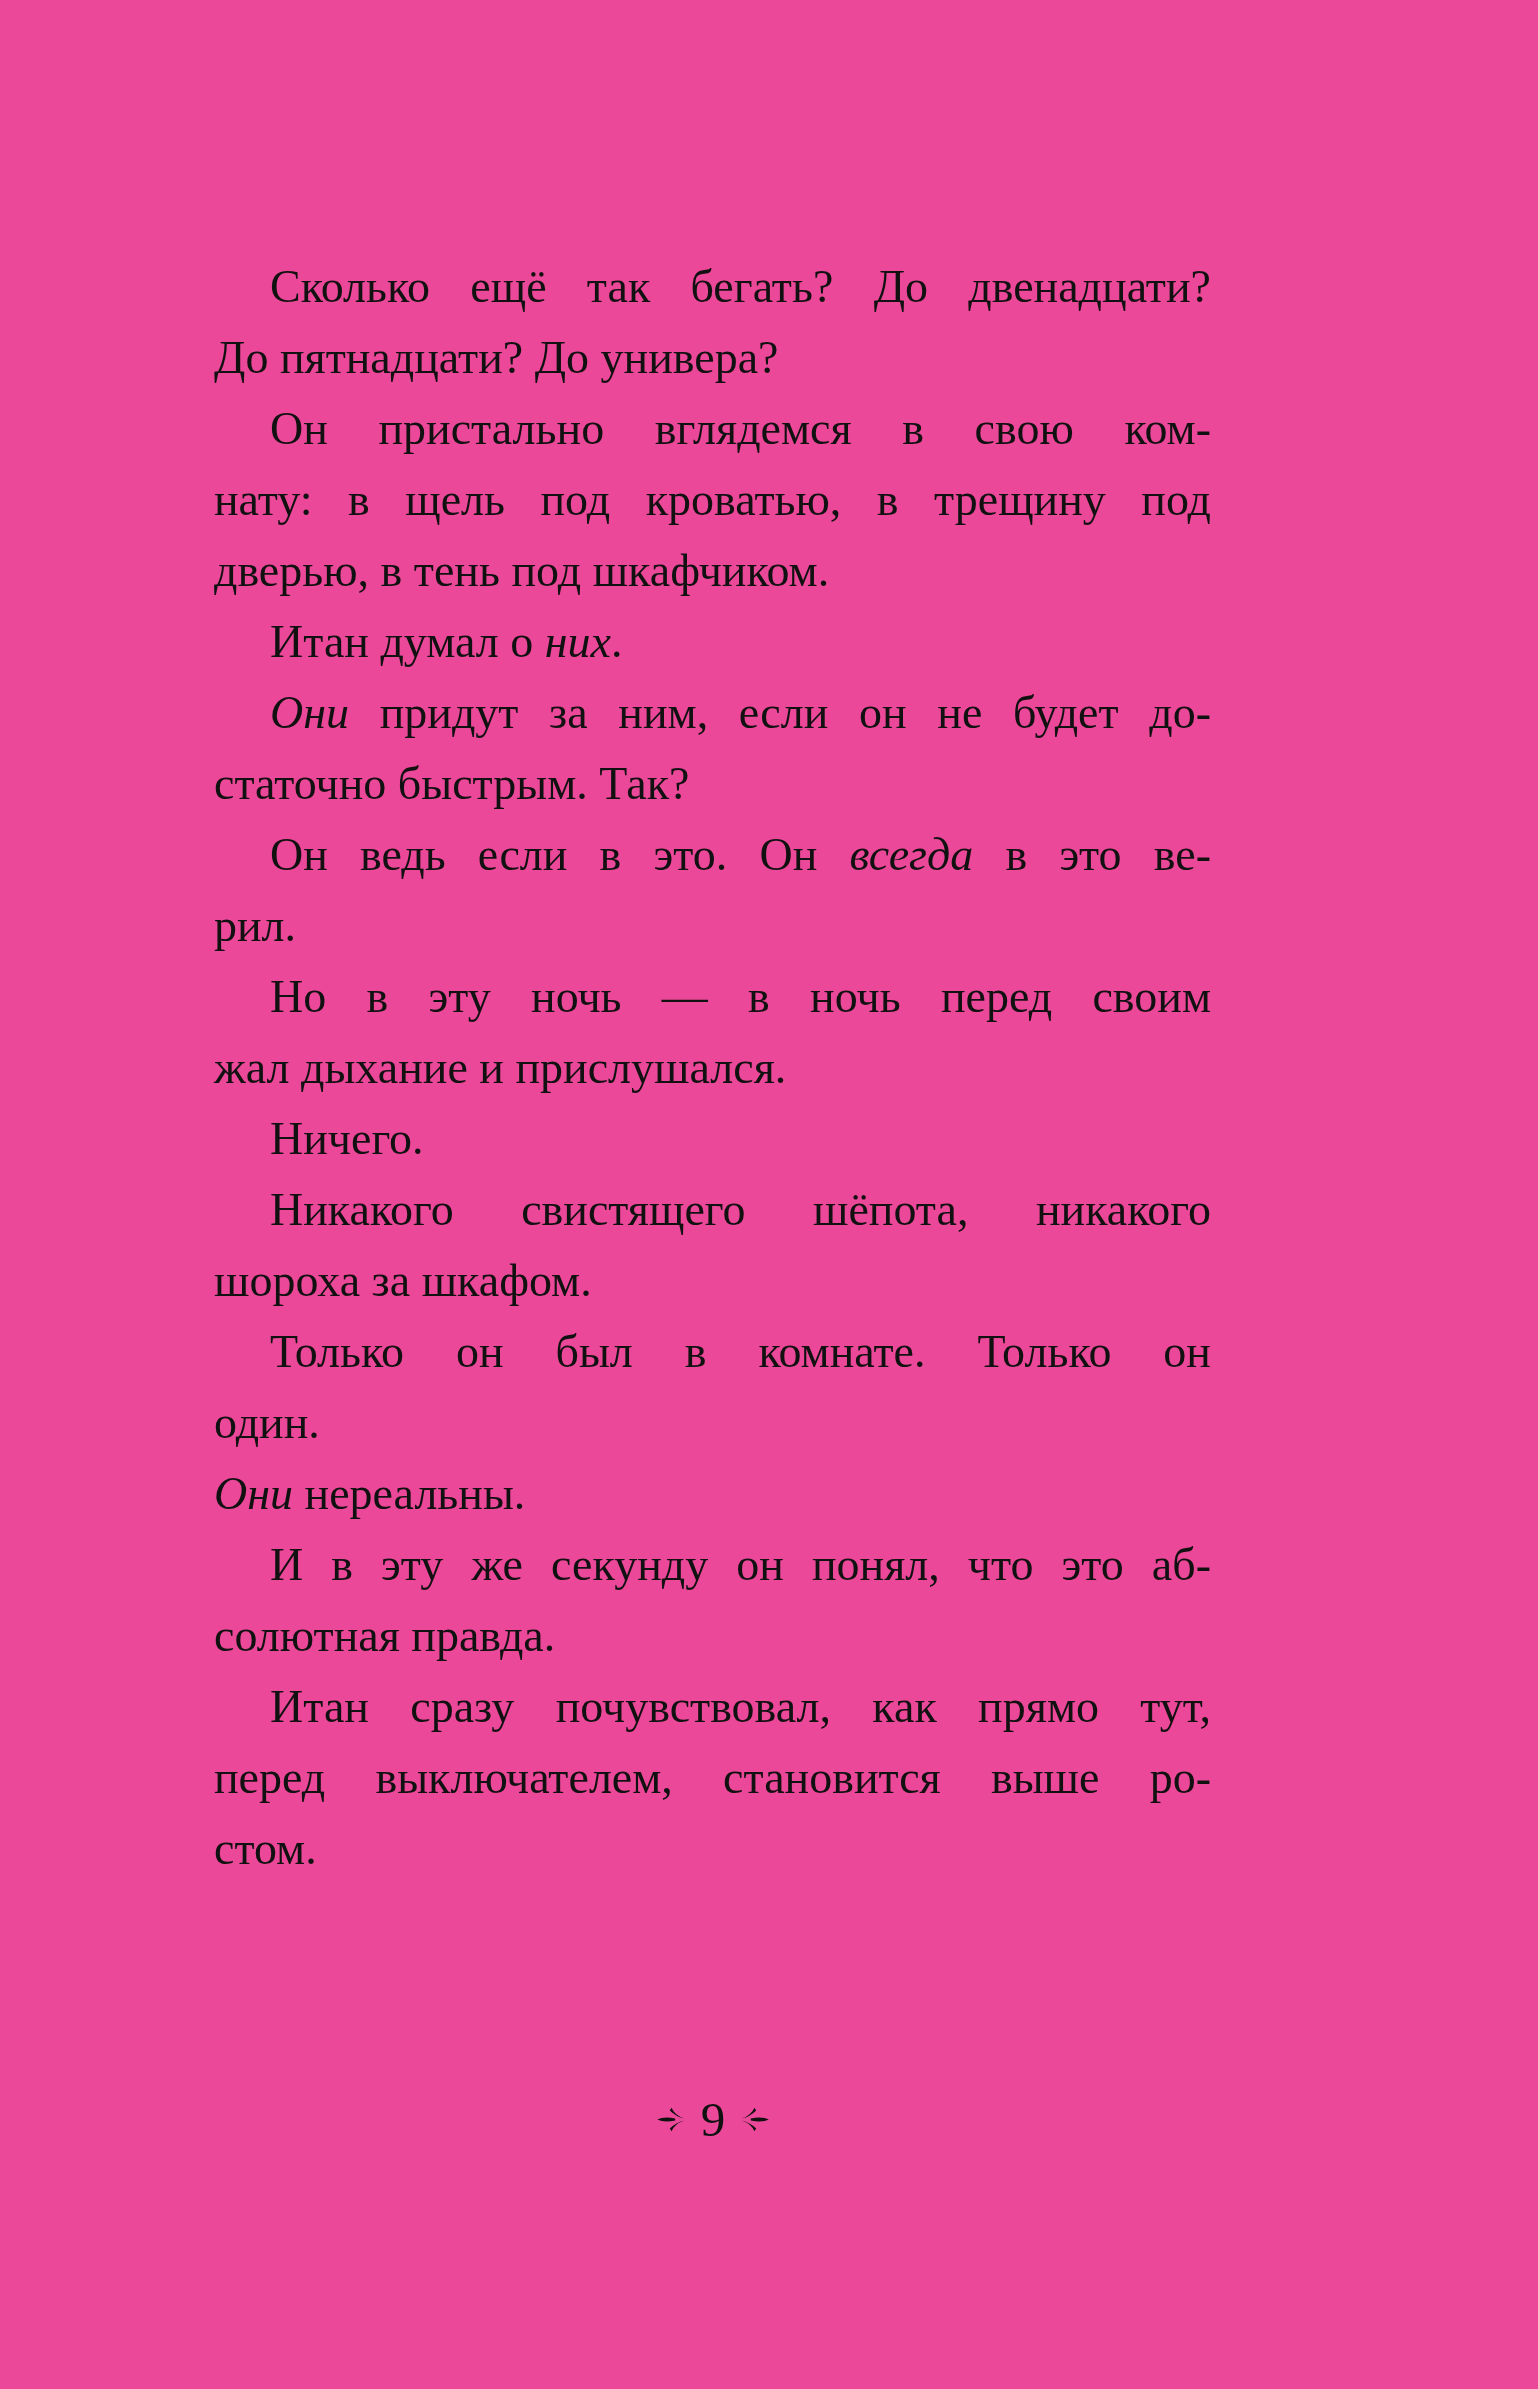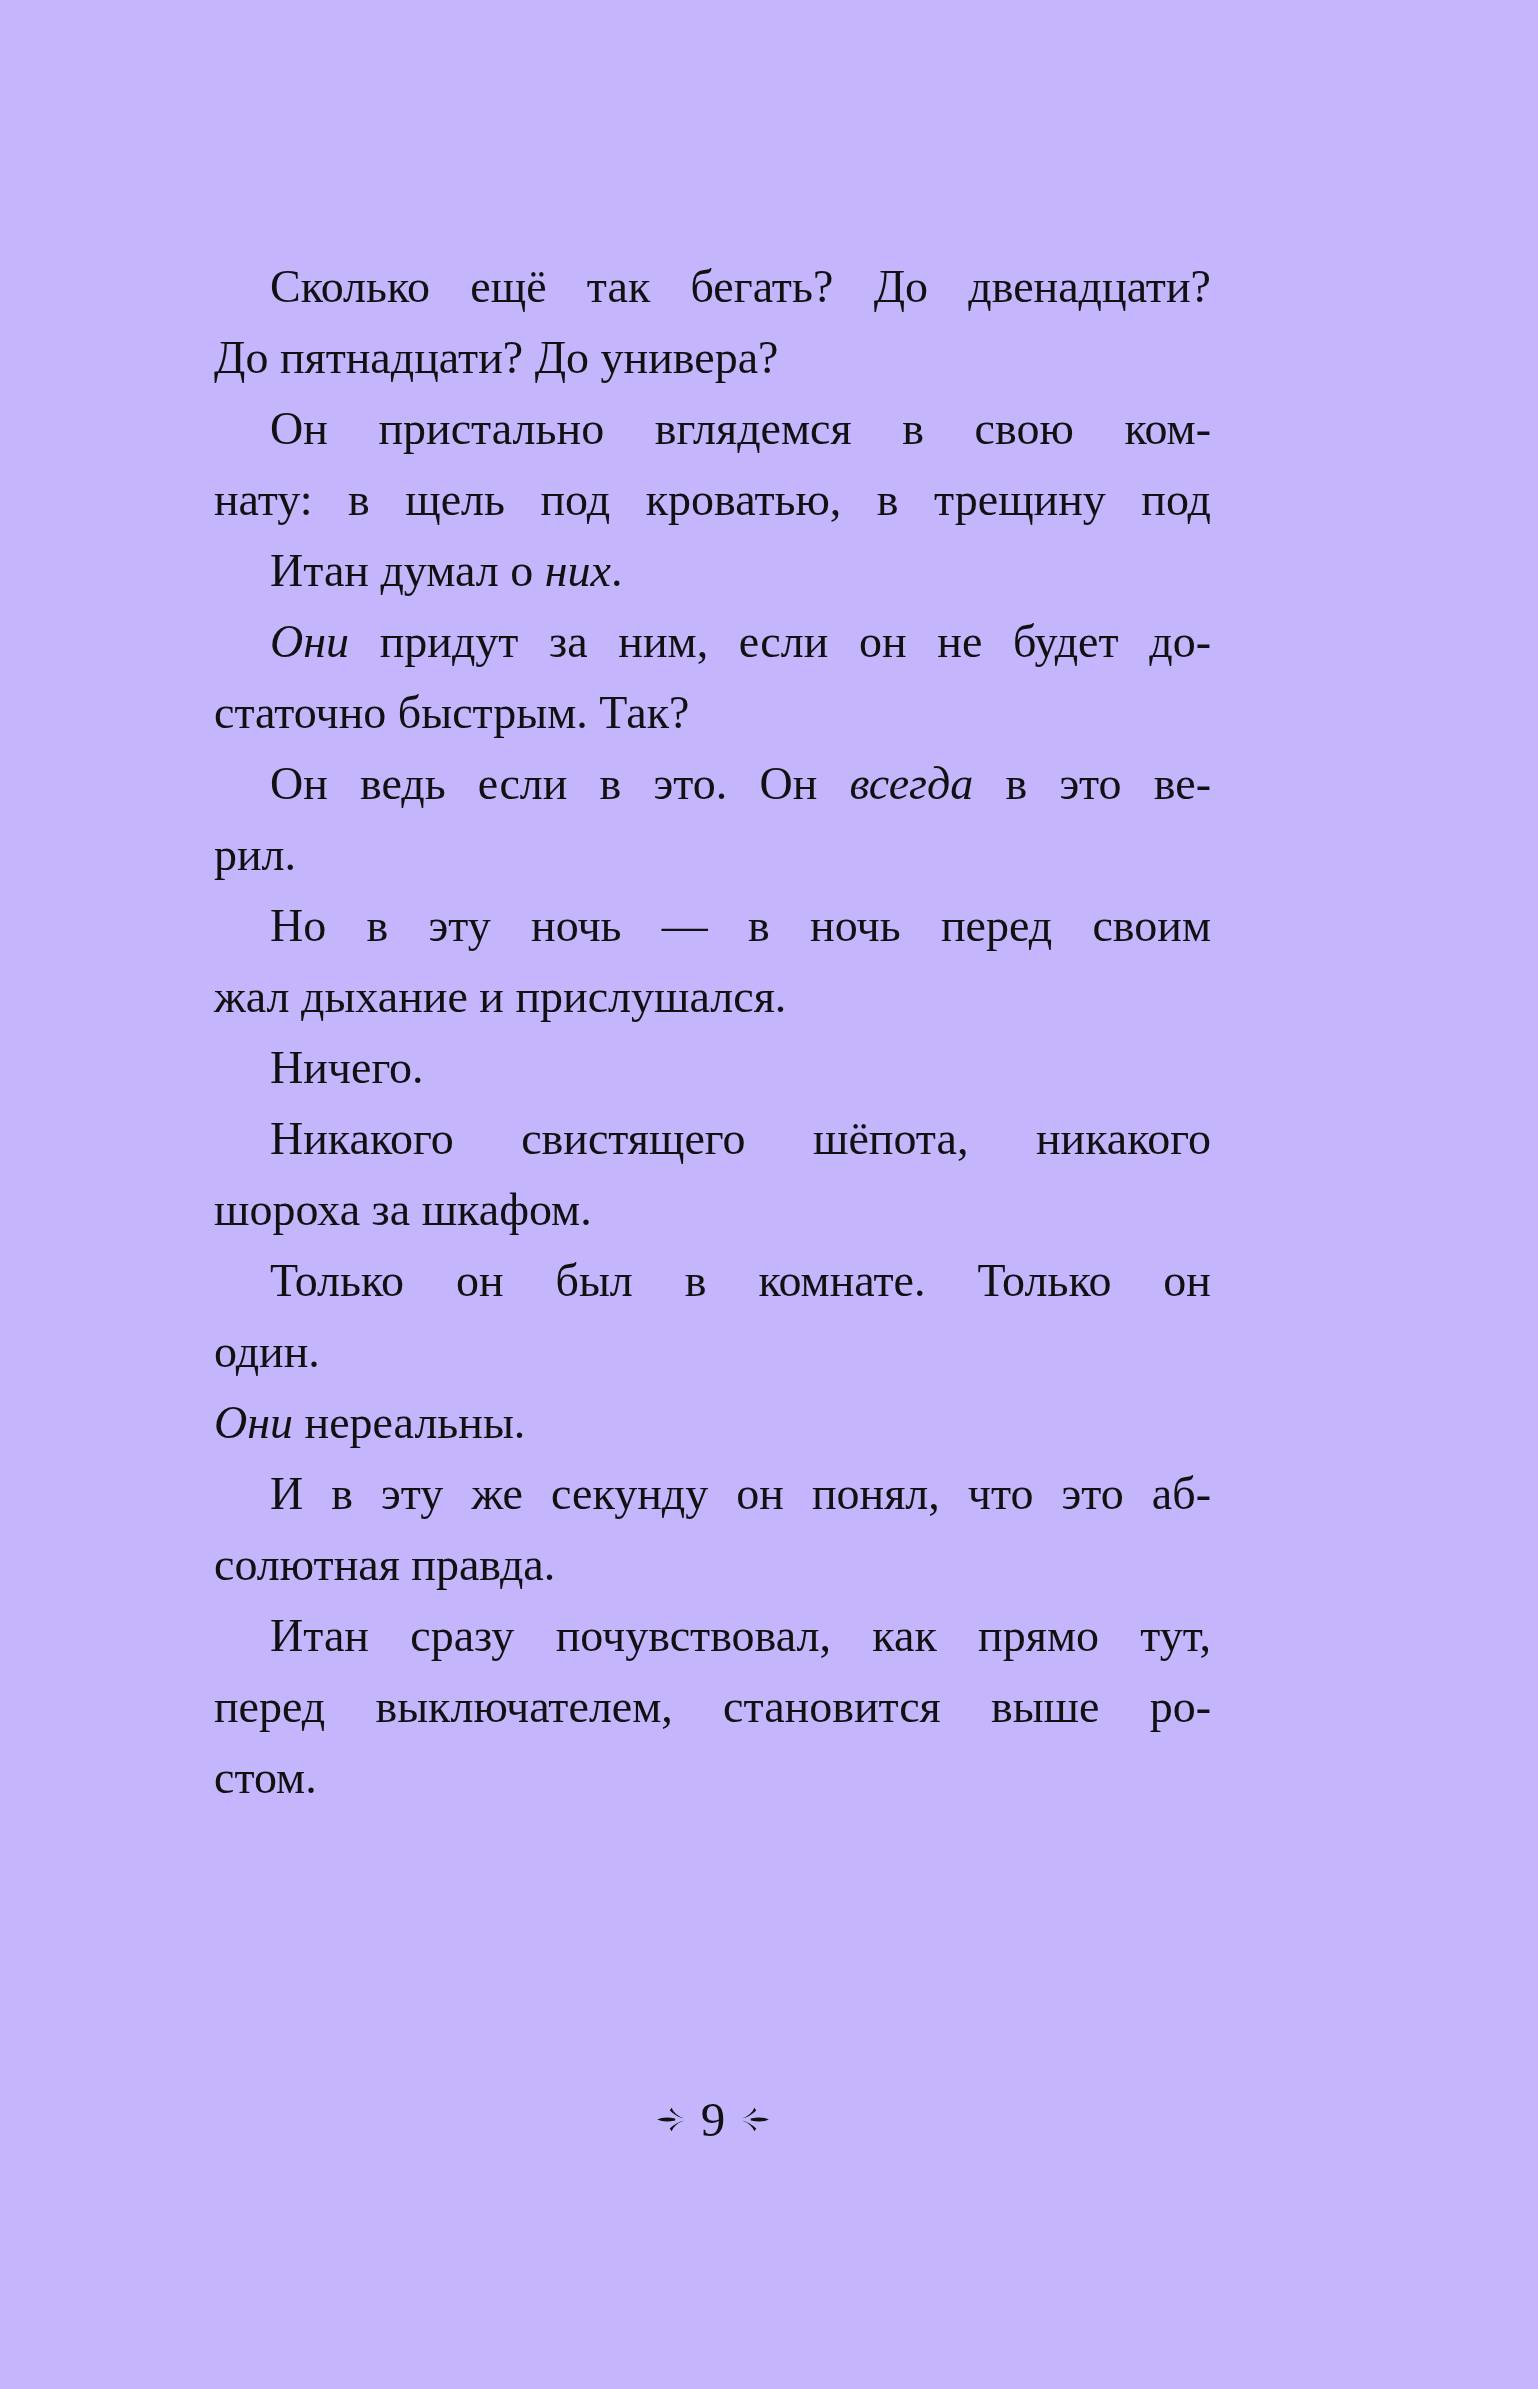--- a/index.html
+++ b/index.html
@@ -1,18 +1,18 @@
 <!DOCTYPE html>
 <html style="font-size:14.6px"><head>
 <meta charset="utf-8">
 <style>
   html, body { margin: 0; padding: 0; background: #ffffff; }
   body { width: 1539px; height: 2389px; position: relative; overflow: hidden; }
   .page {
-    position: absolute; left: 0; top: 0; width: 1539px; height: 2389px; background: #c4b5fd;
+    position: absolute; left: 0; top: 0; width: 1539px; height: 2389px; background: #ec4899;
   }
   .text-block {
     position: absolute; left: 214px; top: 251px; width: 997px;
     font-family: "Liberation Serif", "DejaVu Serif", serif;
     font-size: 46px; line-height: 71px; color: #111111;
   }
   .line {
     display: block; height: 71px; white-space: nowrap;
     text-align: justify; text-align-last: justify;
   }
@@ -30,20 +30,21 @@
 </style>
 </head>
 <body>
 
 <div class="page">
   <div class="text-block" id="text-block">
       <div class="line indent"><span>Сколько ещё так бегать? До двенадцати?</span></div>
       <div class="line last"><span>До пятнадцати? До универа?</span></div>
       <div class="line indent"><span>Он пристально вглядемся в свою ком-</span></div>
       <div class="line"><span>нату: в щель под кроватью, в трещину под</span></div>
+      <div class="line last"><span>дверью, в тень под шкафчиком.</span></div>
       <div class="line indent last"><span>Итан думал о </span><i>них</i><span>.</span></div>
       <div class="line indent"><i>Они</i><span> придут за ним, если он не будет до-</span></div>
       <div class="line last"><span>статочно быстрым. Так?</span></div>
       <div class="line indent"><span>Он ведь если в это. Он </span><i>всегда</i><span> в это ве-</span></div>
       <div class="line last"><span>рил.</span></div>
       <div class="line indent"><span>Но в эту ночь — в ночь перед своим</span></div>
       <div class="line last"><span>жал дыхание и прислушался.</span></div>
       <div class="line indent last"><span>Ничего.</span></div>
       <div class="line indent"><span>Никакого свистящего шёпота, никакого</span></div>
       <div class="line last"><span>шороха за шкафом.</span></div>

